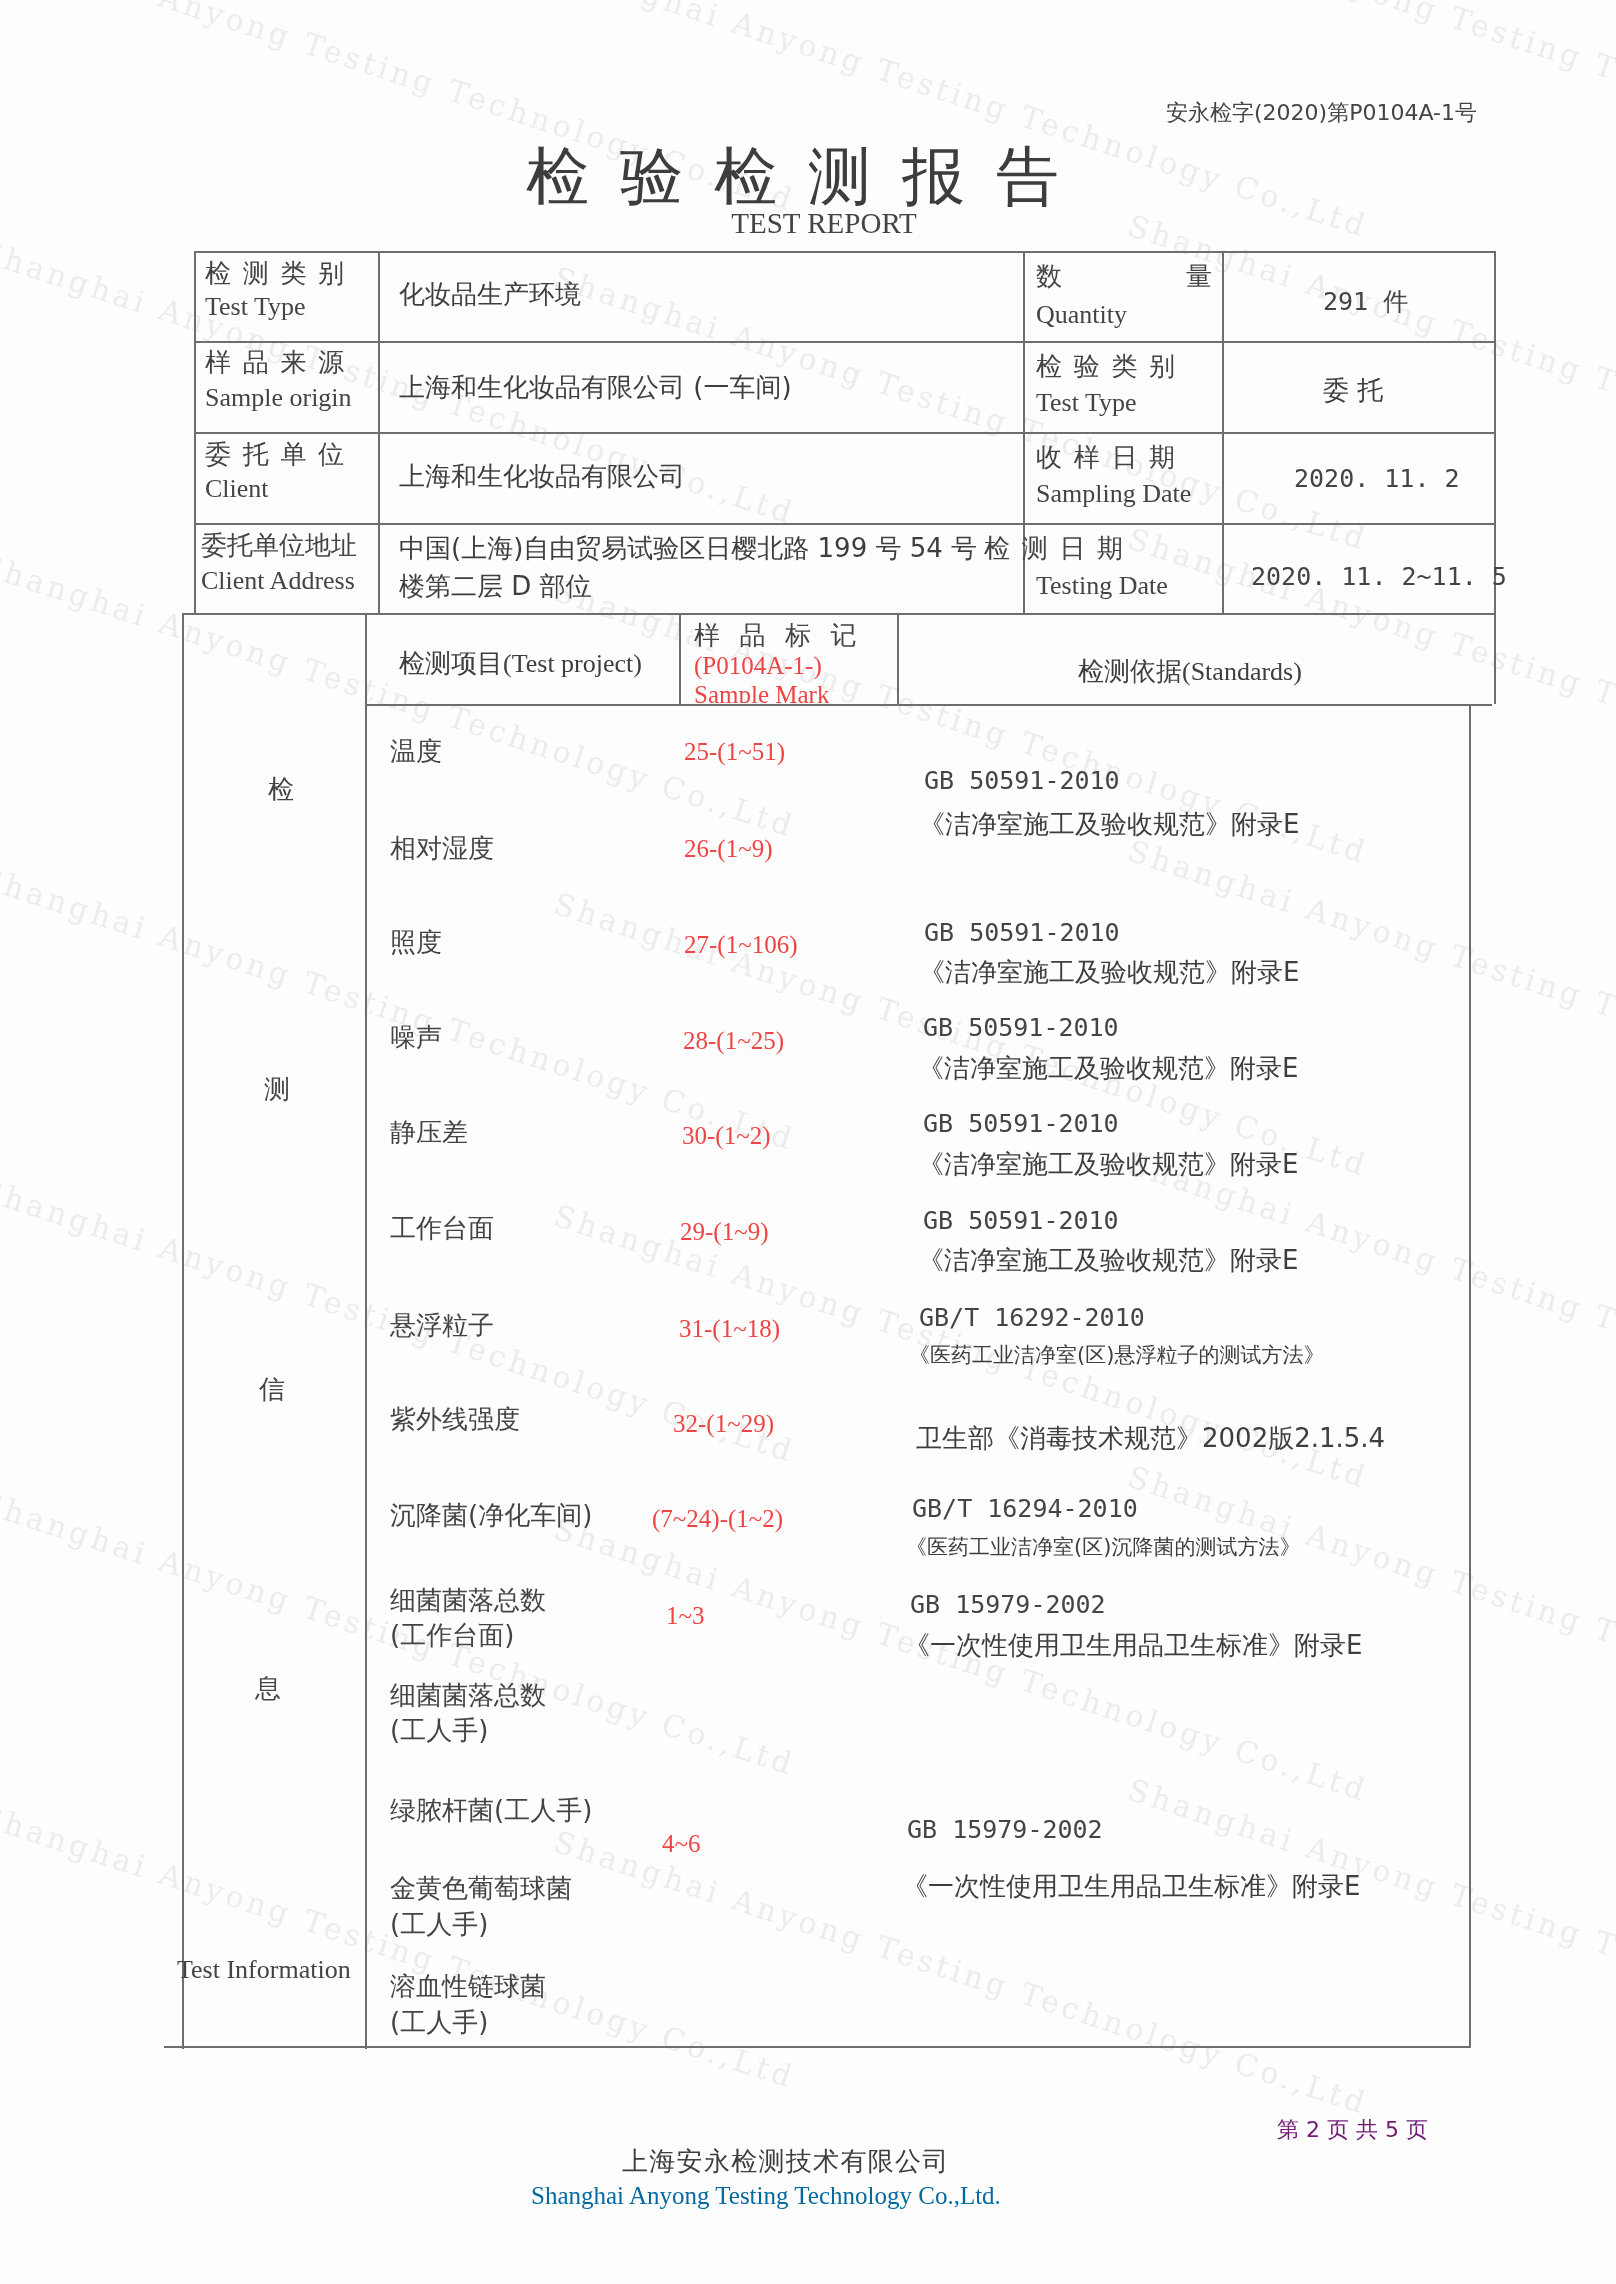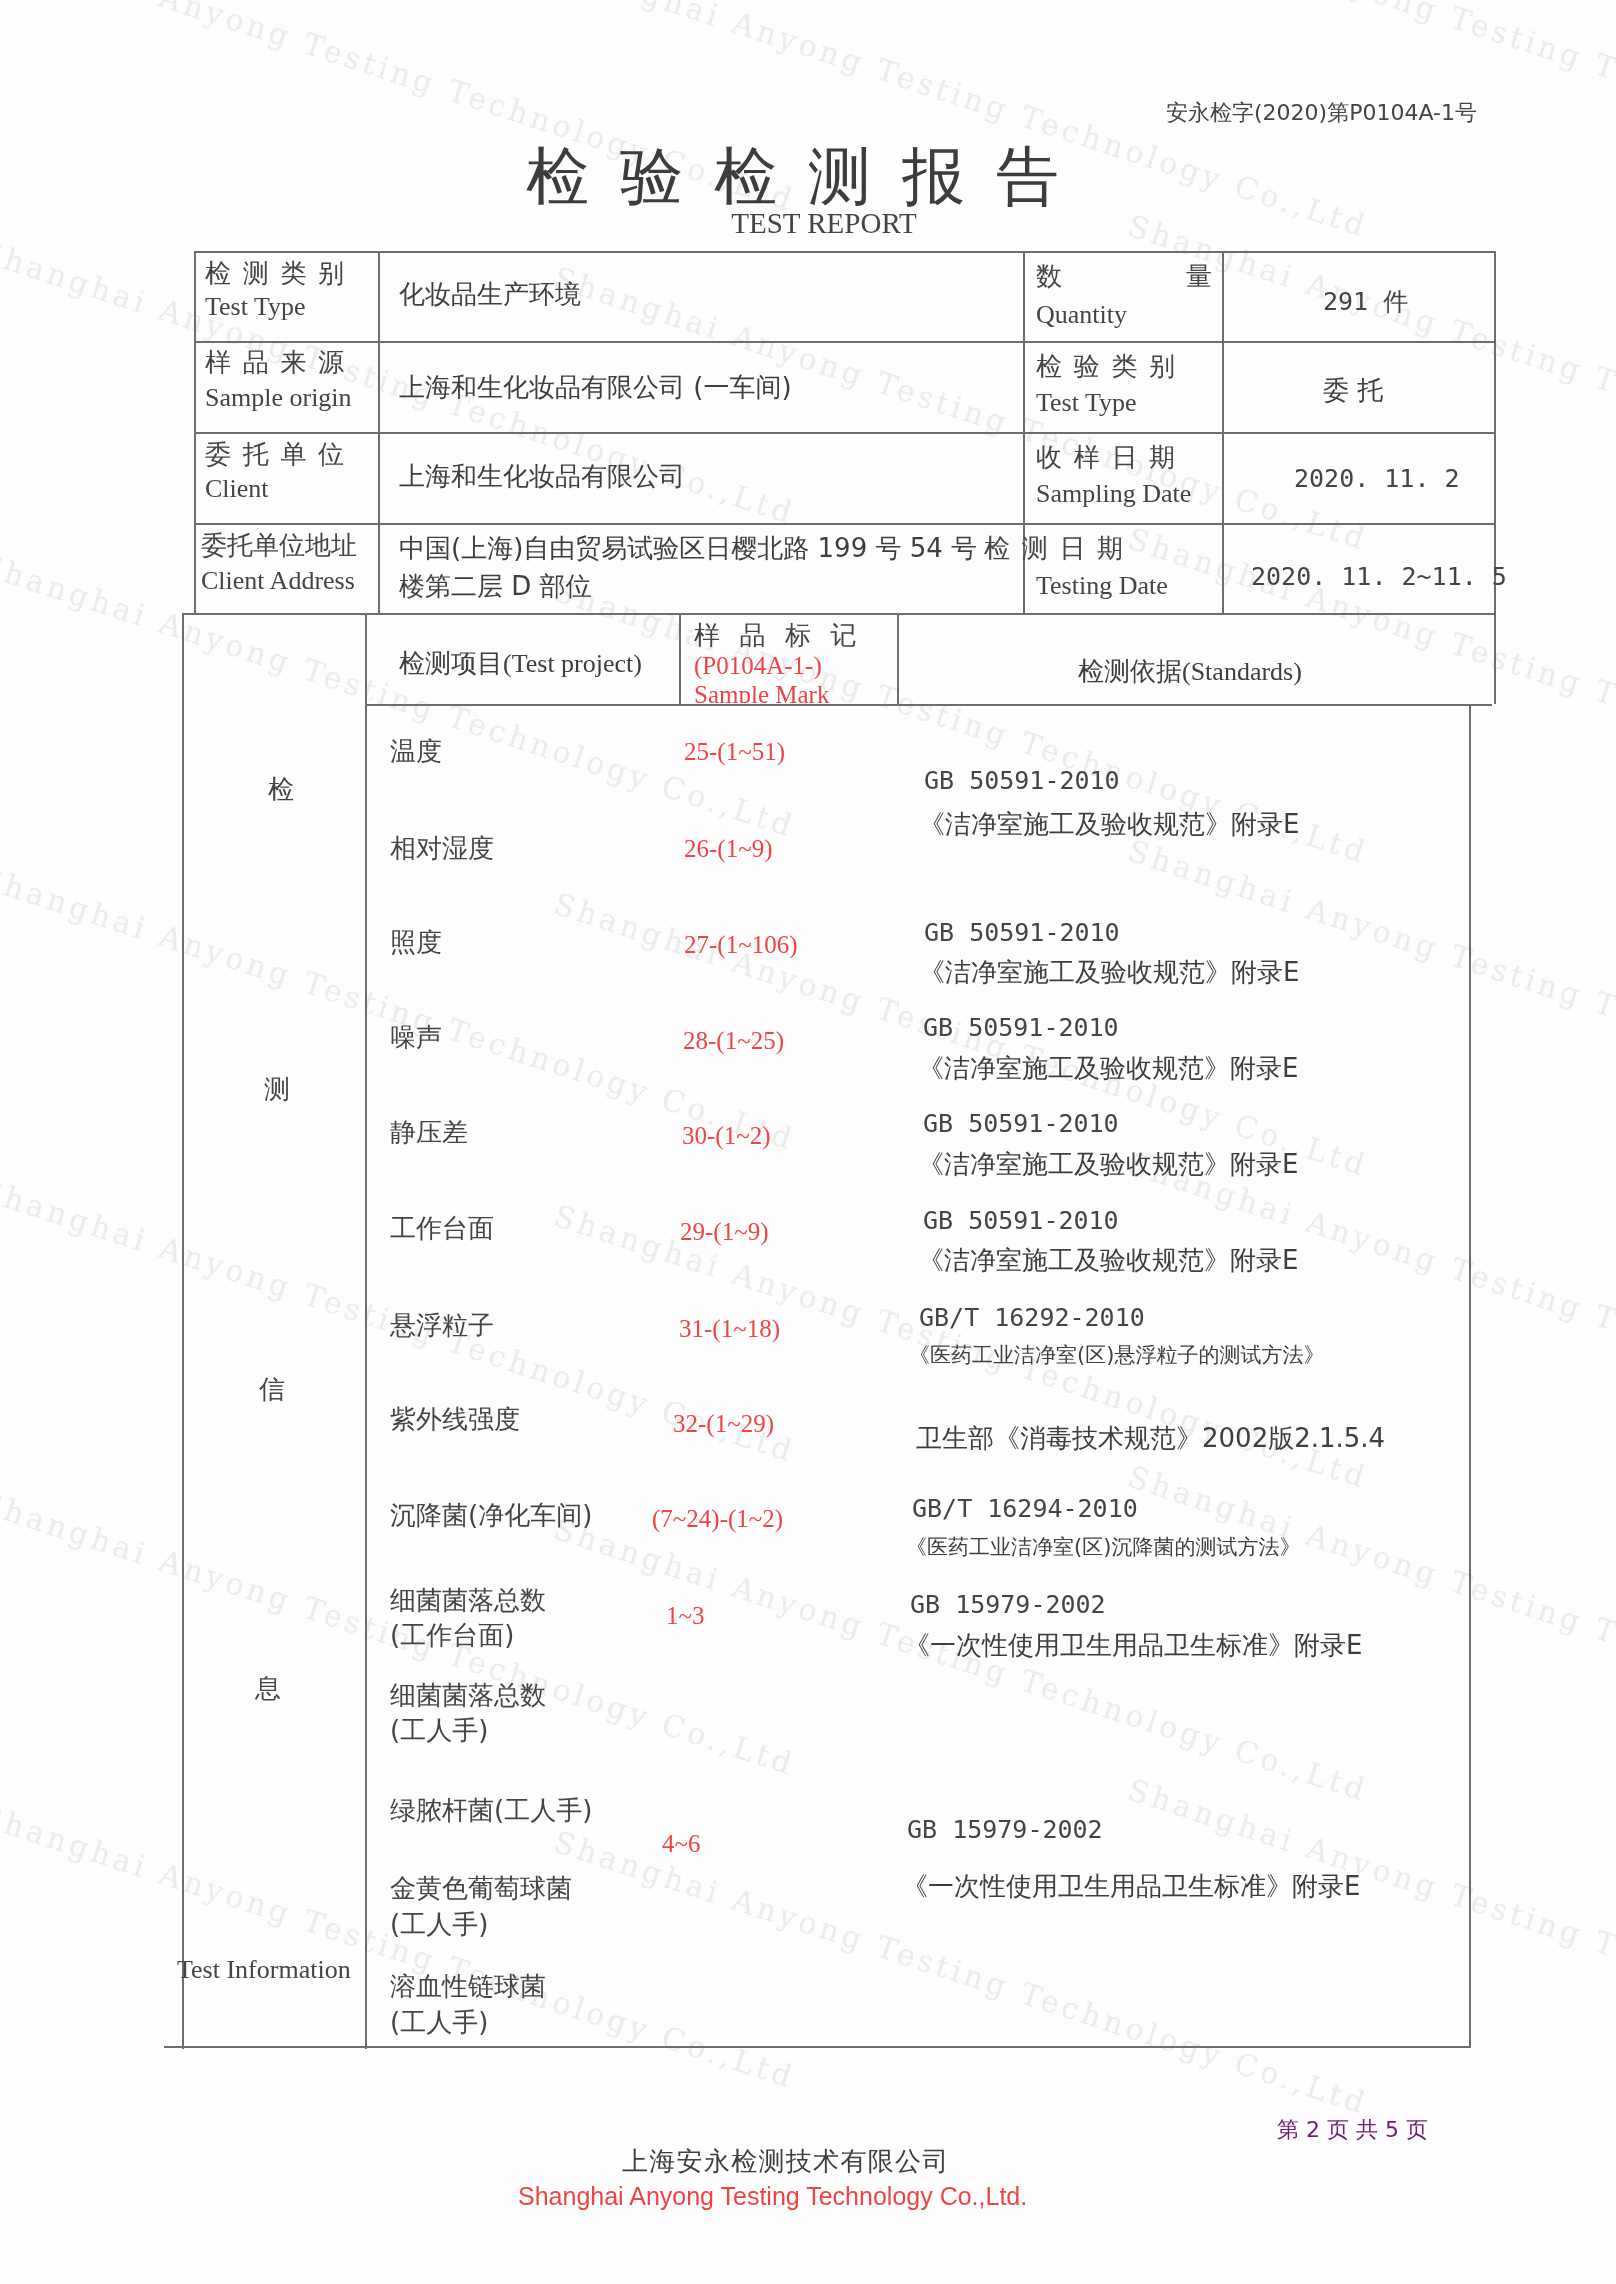--- a/index.html
+++ b/index.html
@@ -22,21 +22,21 @@
   .line-v { position:absolute; width:2px; background:#6e6e6e; }
 
   .label-cn { font-size:26px; letter-spacing:11.7px; color:#444; font-family:"DejaVu Sans", sans-serif; white-space:nowrap; }
   .label-en { font-size:26px; color:#444; font-family:"Liberation Serif", serif; white-space:nowrap; }
   .val { font-size:26px; color:#3e3e3e; font-family:"DejaVu Sans", sans-serif; white-space:nowrap; }
   .mono { font-family:"DejaVu Sans Mono", "Liberation Mono", monospace; font-size:25px; color:#444; white-space:nowrap; }
   .vert-char { font-size:26px; color:#444; font-family:"DejaVu Sans", sans-serif; }
   .item-name { font-size:26px; color:#444; font-family:"DejaVu Sans", sans-serif; white-space:nowrap; line-height:36px; }
   .sample { font-size:25px; color:#ef4444; font-family:"Liberation Serif", serif; white-space:nowrap; }
   .footer-cn { left:622px; top:2144px; font-size:26px; color:#3e3e3e; font-family:"DejaVu Sans", sans-serif; letter-spacing:1.3px; }
-  .footer-en { left:518px; top:2182px; font-size:25px; color:#ef4444; font-family:Liberation Sans, sans-serif; }
+  .footer-en { left:531px; top:2182px; font-size:25px; color:#0369a1; font-family:Liberation Serif, serif; }
   .page-info { left:1277px; top:2115px; font-size:22px; color:#701a75; font-family:"DejaVu Sans", sans-serif; }
 </style>
 </head>
 <body>
 
 <div class="watermark-layer">
   <div class="wm" style="left:-39px;top:52px">Shanghai Anyong Testing Technology Co.,Ltd</div>
   <div class="wm" style="left:534px;top:78px">Shanghai Anyong Testing Technology Co.,Ltd</div>
   <div class="wm" style="left:1108px;top:26px">Shanghai Anyong Testing Technology Co.,Ltd</div>
   <div class="wm" style="left:-39px;top:365px">Shanghai Anyong Testing Technology Co.,Ltd</div>

